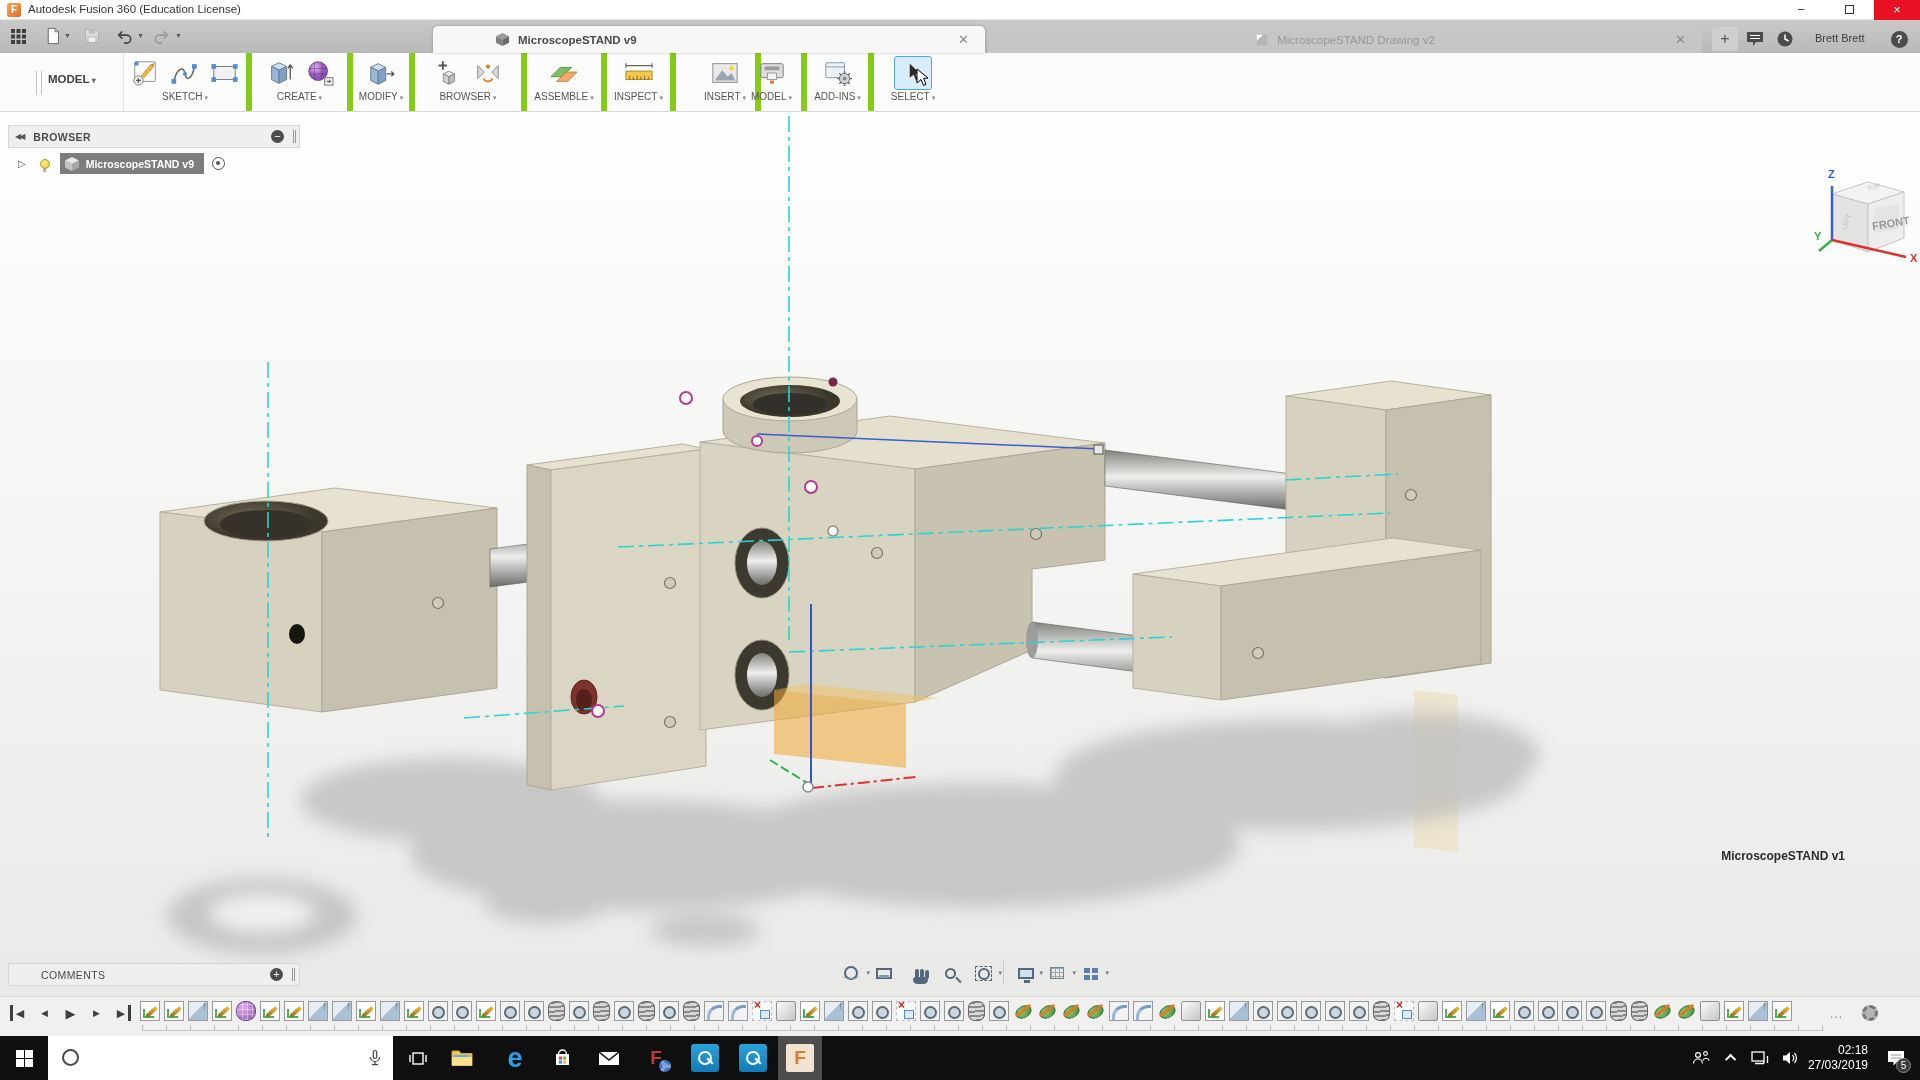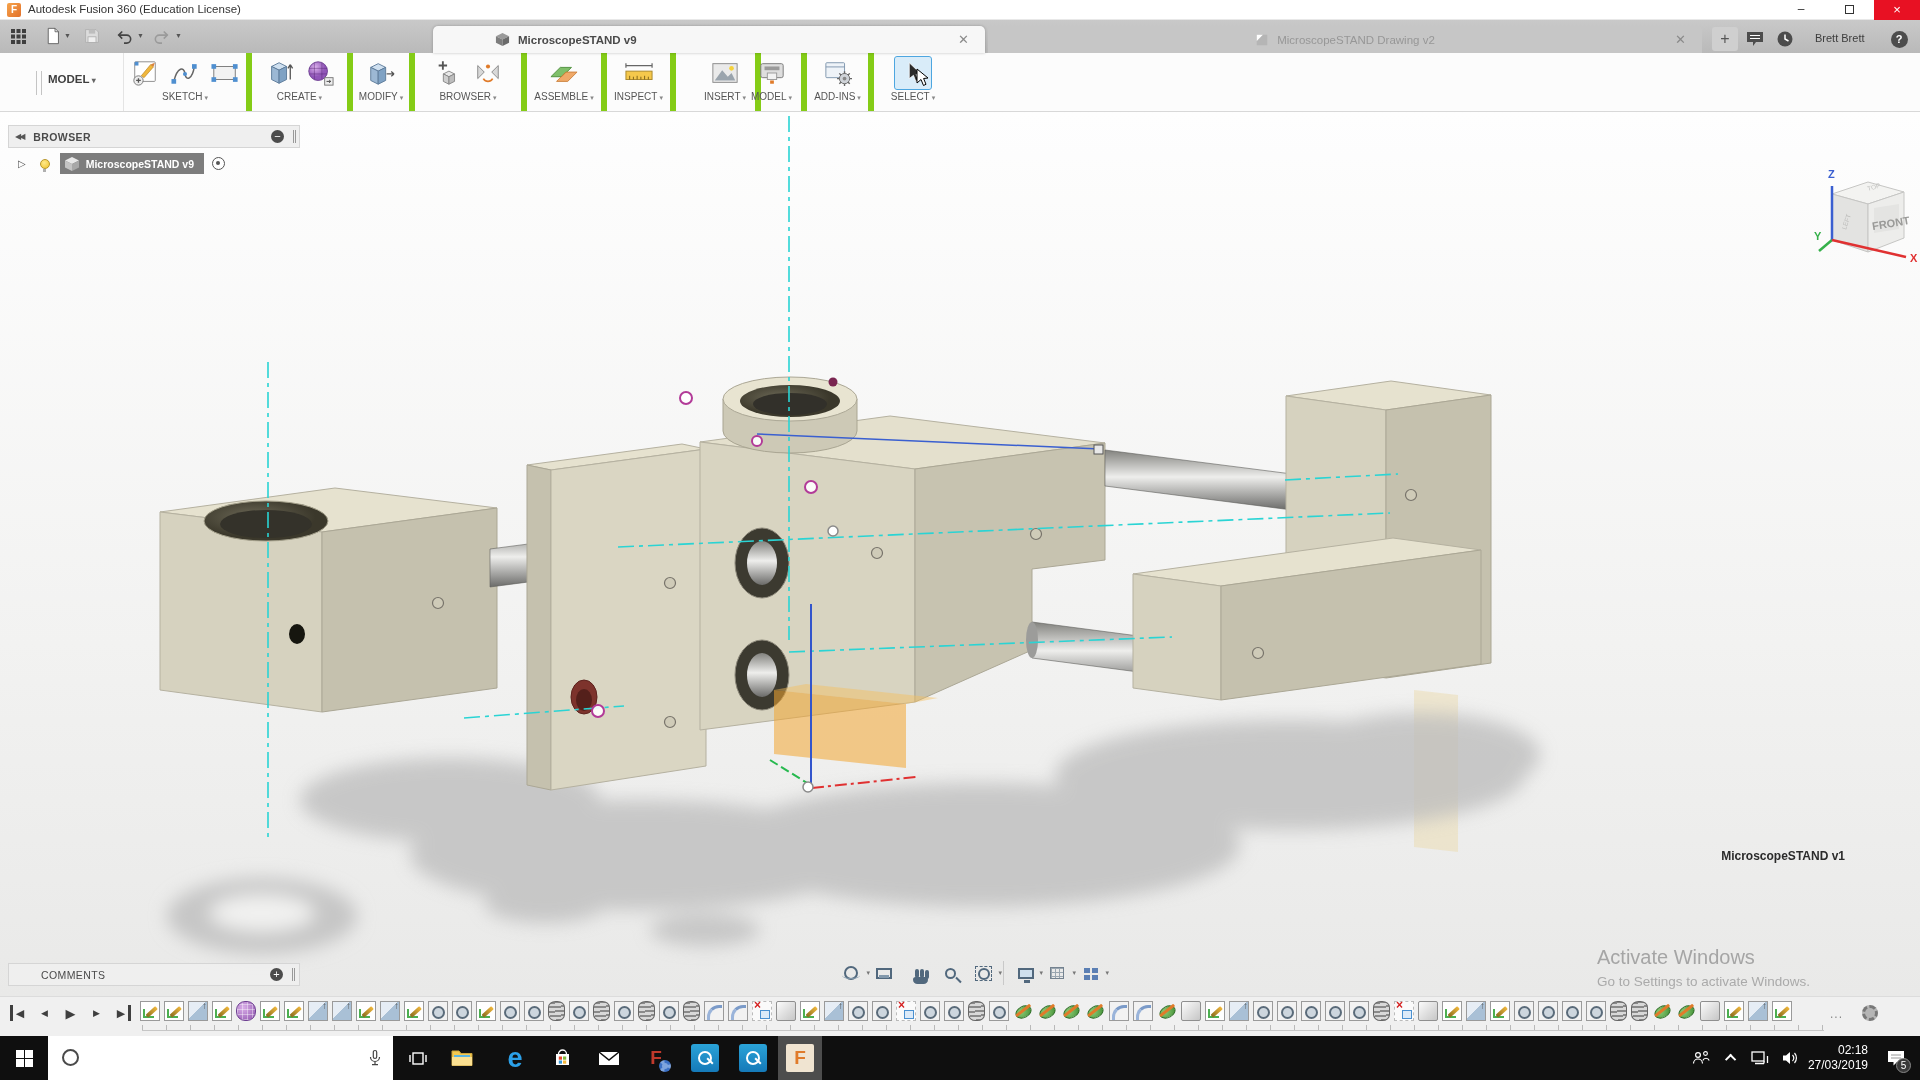--- a/index.html
+++ b/index.html
@@ -300,24 +300,20 @@
       <circle cx="598" cy="711" r="6" fill="#ffffff" fill-opacity="0.9" stroke="#b23a98" stroke-width="2"></circle>
       <circle cx="757" cy="441" r="5" fill="#ffffff" fill-opacity="0.9" stroke="#b23a98" stroke-width="2"></circle>
       <circle cx="833" cy="382" r="4.5" fill="#7a2550"></circle>
       <circle cx="833" cy="531" r="5" fill="#fff" stroke="#8a8a8a" stroke-width="1.5"></circle>
       <circle cx="808" cy="787" r="5" fill="#fff" stroke="#8a8a8a" stroke-width="1.5"></circle>
       <rect x="1094" y="445" width="9" height="9" fill="#e8e8e8" stroke="#555"></rect>
     </g>
   </svg>
 
   <div id="canvas-annotation">MicroscopeSTAND v1</div>
-  <div id="watermark">
-    <div class="wm1">Activate Windows</div>
-    <div class="wm2">Go to Settings to activate Windows.</div>
-  </div>
 
   <div id="browser">
     <div id="browser-header">
       <span id="browser-collapse">◀◀</span>
       <span id="browser-title">BROWSER</span>
       <span id="browser-min" class="circle-ctl">−</span>
       <span class="grip-v"></span>
     </div>
     <div id="browser-row">
       <span id="expand-arrow">▷</span>

